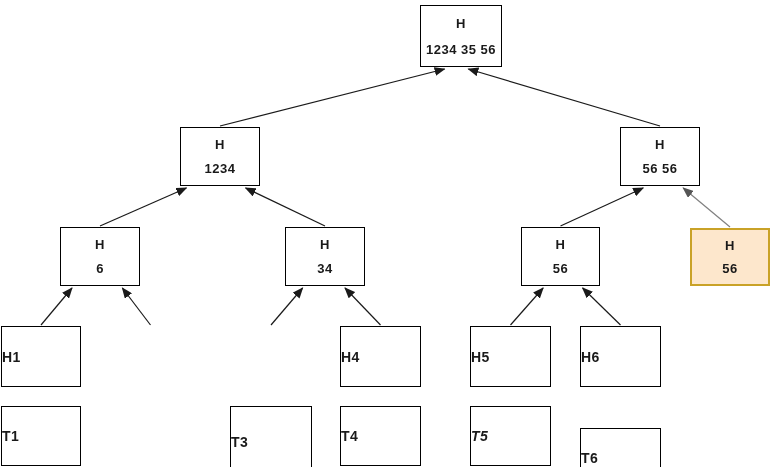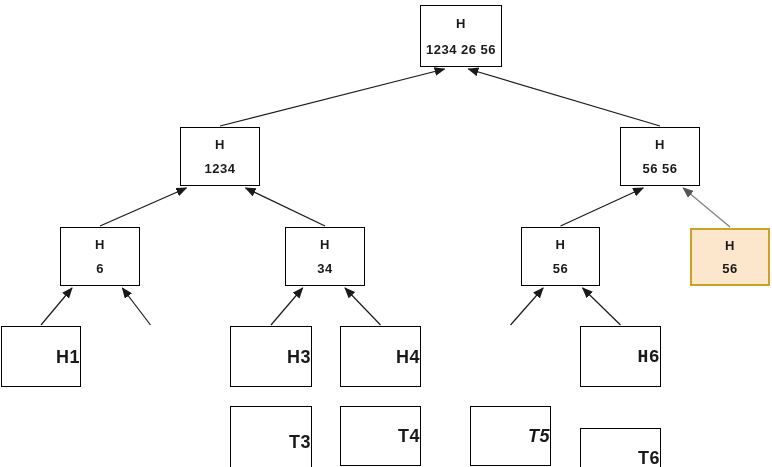--- a/index.html
+++ b/index.html
@@ -44,23 +44,23 @@
     letter-spacing: 0.5px;
     white-space: nowrap;
   }
   .node .line0 { top: 28%; }
   .node .line1 { top: 71%; }
   .node .single {
     position: absolute;
     left: 0;
     right: 0;
     top: 50%;
-    text-align: right;
+    text-align: left;
     transform: translateY(-50%);
-    font-size: 18px;
+    font-size: 14px;
     letter-spacing: 0.5px;
   }
 </style>
 </head>
 <body>
 
 <div id="canvas">
   <svg id="edges" xmlns="http://www.w3.org/2000/svg">
     <defs>
       <marker id="ah" markerWidth="11" markerHeight="9" refX="10" refY="4.5" orient="auto" markerUnits="userSpaceOnUse">
@@ -78,21 +78,21 @@
       <line x1="730" y1="227" x2="683.2" y2="188" stroke="#808080" stroke-width="1.2" marker-end="url(#ahg)"></line>
       <line x1="41" y1="325" x2="72" y2="288" stroke="#1a1a1a" stroke-width="1.2" marker-end="url(#ah)"></line>
       <line x1="150.5" y1="325" x2="122.4" y2="288" stroke="#1a1a1a" stroke-width="1.2" marker-end="url(#ah)"></line>
       <line x1="271" y1="325" x2="302.6" y2="288" stroke="#1a1a1a" stroke-width="1.2" marker-end="url(#ah)"></line>
       <line x1="380.5" y1="325" x2="345" y2="288" stroke="#1a1a1a" stroke-width="1.2" marker-end="url(#ah)"></line>
       <line x1="510.5" y1="325" x2="543.12" y2="288" stroke="#1a1a1a" stroke-width="1.2" marker-end="url(#ah)"></line>
       <line x1="620.5" y1="325" x2="582.62" y2="288" stroke="#1a1a1a" stroke-width="1.2" marker-end="url(#ah)"></line>
     </svg>
 <div class="node" style="left: 420px; top: 5px; width: 82px; height: 62px;">
       <span class="line line0">H</span>
-      <span class="line line1">1234 26 56</span>
+      <span class="line line1">1234 35 56</span>
     </div>
     <div class="node" style="left: 180px; top: 127px; width: 80px; height: 59px;">
       <span class="line line0">H</span>
       <span class="line line1">1234</span>
     </div>
     <div class="node" style="left: 620px; top: 127px; width: 80px; height: 59px;">
       <span class="line line0">H</span>
       <span class="line line1">56 56</span>
     </div>
     <div class="node" style="left: 60px; top: 227px; width: 80px; height: 59px;">
@@ -107,28 +107,31 @@
       <span class="line line0">H</span>
       <span class="line line1">56</span>
     </div>
     <div class="node highlight" style="left: 690px; top: 228px; width: 80px; height: 58px;">
       <span class="line line0">H</span>
       <span class="line line1">56</span>
     </div>
     <div class="node" style="left: 1px; top: 326px; width: 80px; height: 61px;">
       <span class="single">H1</span>
     </div>
-    <div class="node" style="left: 230px; top: 326px; width: 82px; height: 61px;">
-      <span class="single">H3</span>
-    </div>
     <div class="node" style="left: 340px; top: 326px; width: 81px; height: 61px;">
       <span class="single">H4</span>
     </div>
-    <div class="node" style="left: 580px; top: 326px; width: 81px; height: 61px; font-family: Liberation Mono, monospace;">
+    <div class="node" style="left: 470px; top: 326px; width: 81px; height: 61px;">
+      <span class="single">H5</span>
+    </div>
+    <div class="node" style="left: 580px; top: 326px; width: 81px; height: 61px;">
       <span class="single">H6</span>
+    </div>
+    <div class="node" style="left: 1px; top: 406px; width: 80px; height: 60px;">
+      <span class="single">T1</span>
     </div>
     <div class="node" style="left: 230px; top: 406px; width: 82px; height: 72px;">
       <span class="single">T3</span>
     </div>
     <div class="node" style="left: 340px; top: 406px; width: 81px; height: 60px;">
       <span class="single">T4</span>
     </div>
     <div class="node" style="left: 470px; top: 406px; width: 81px; height: 60px; font-style: italic;">
       <span class="single">T5</span>
     </div>

